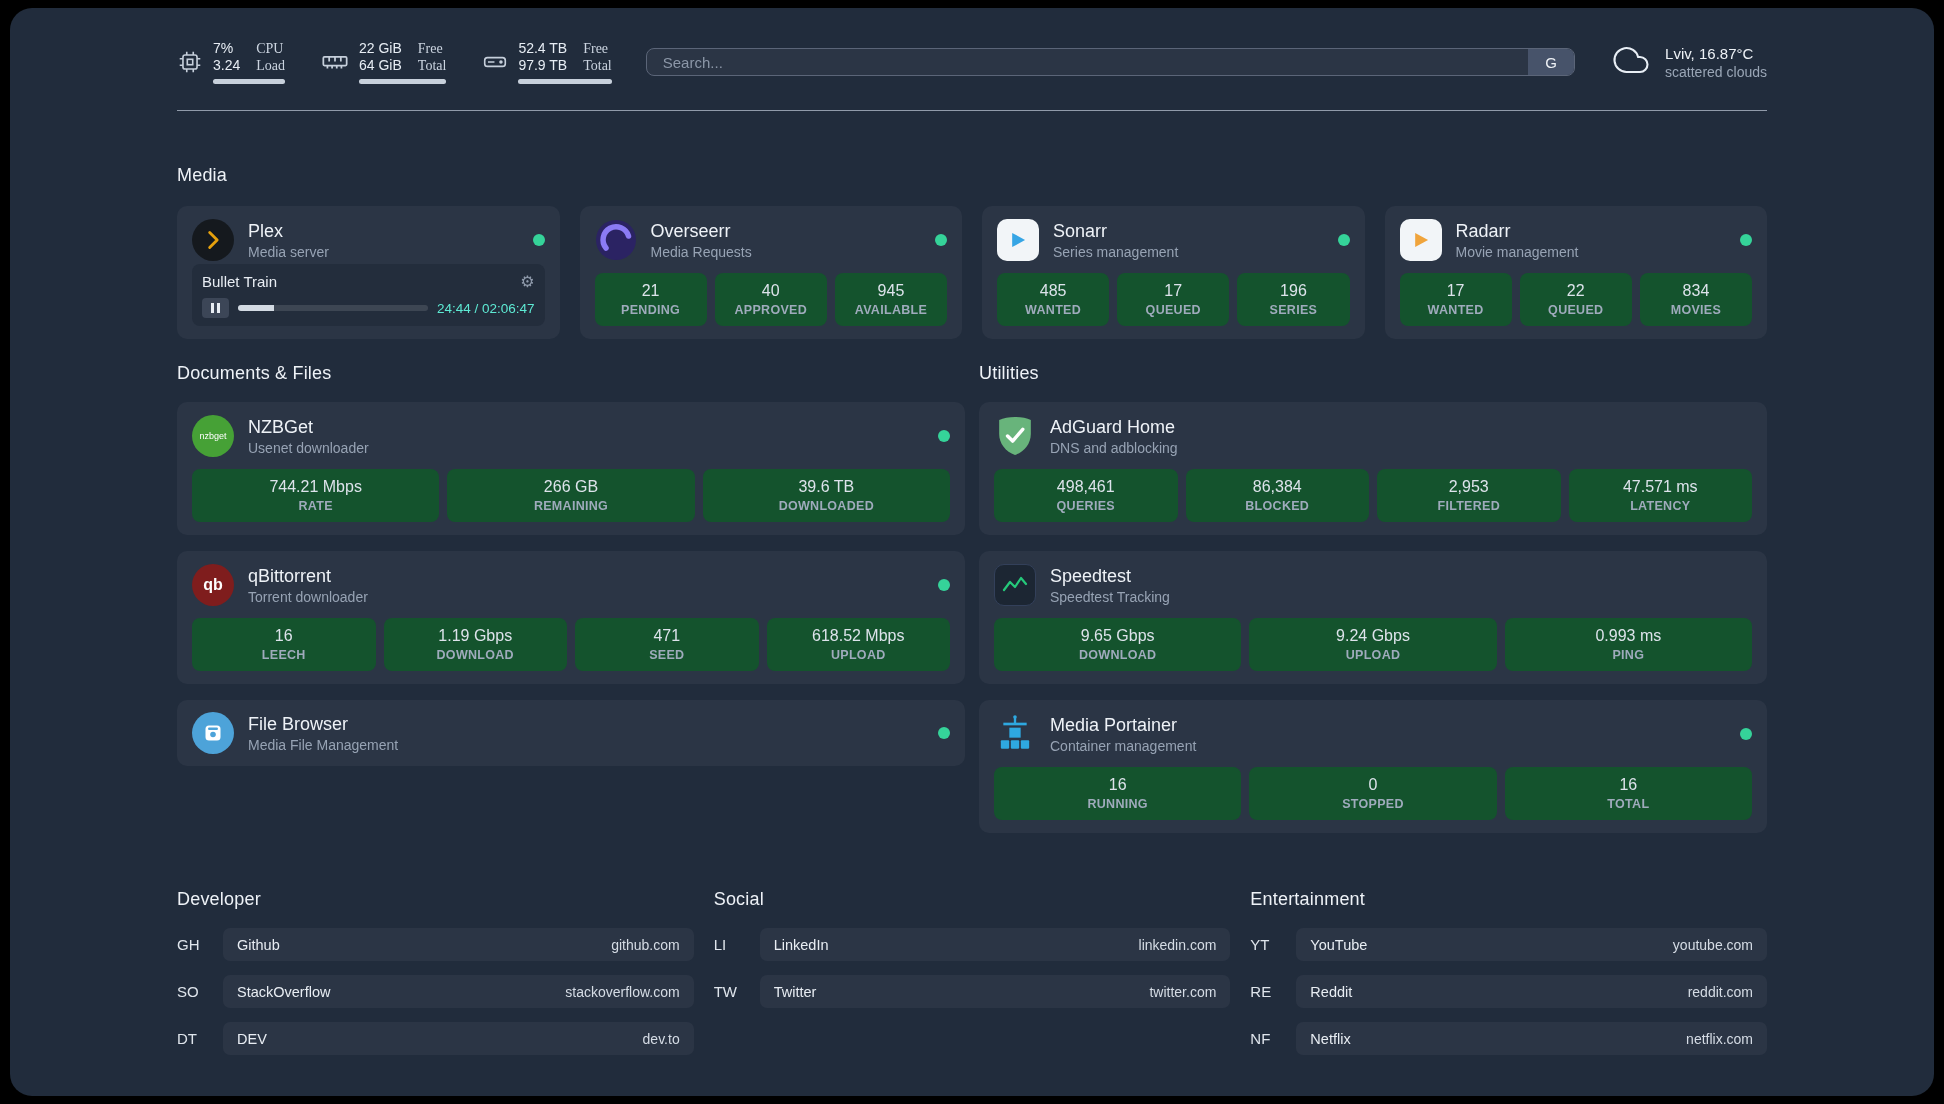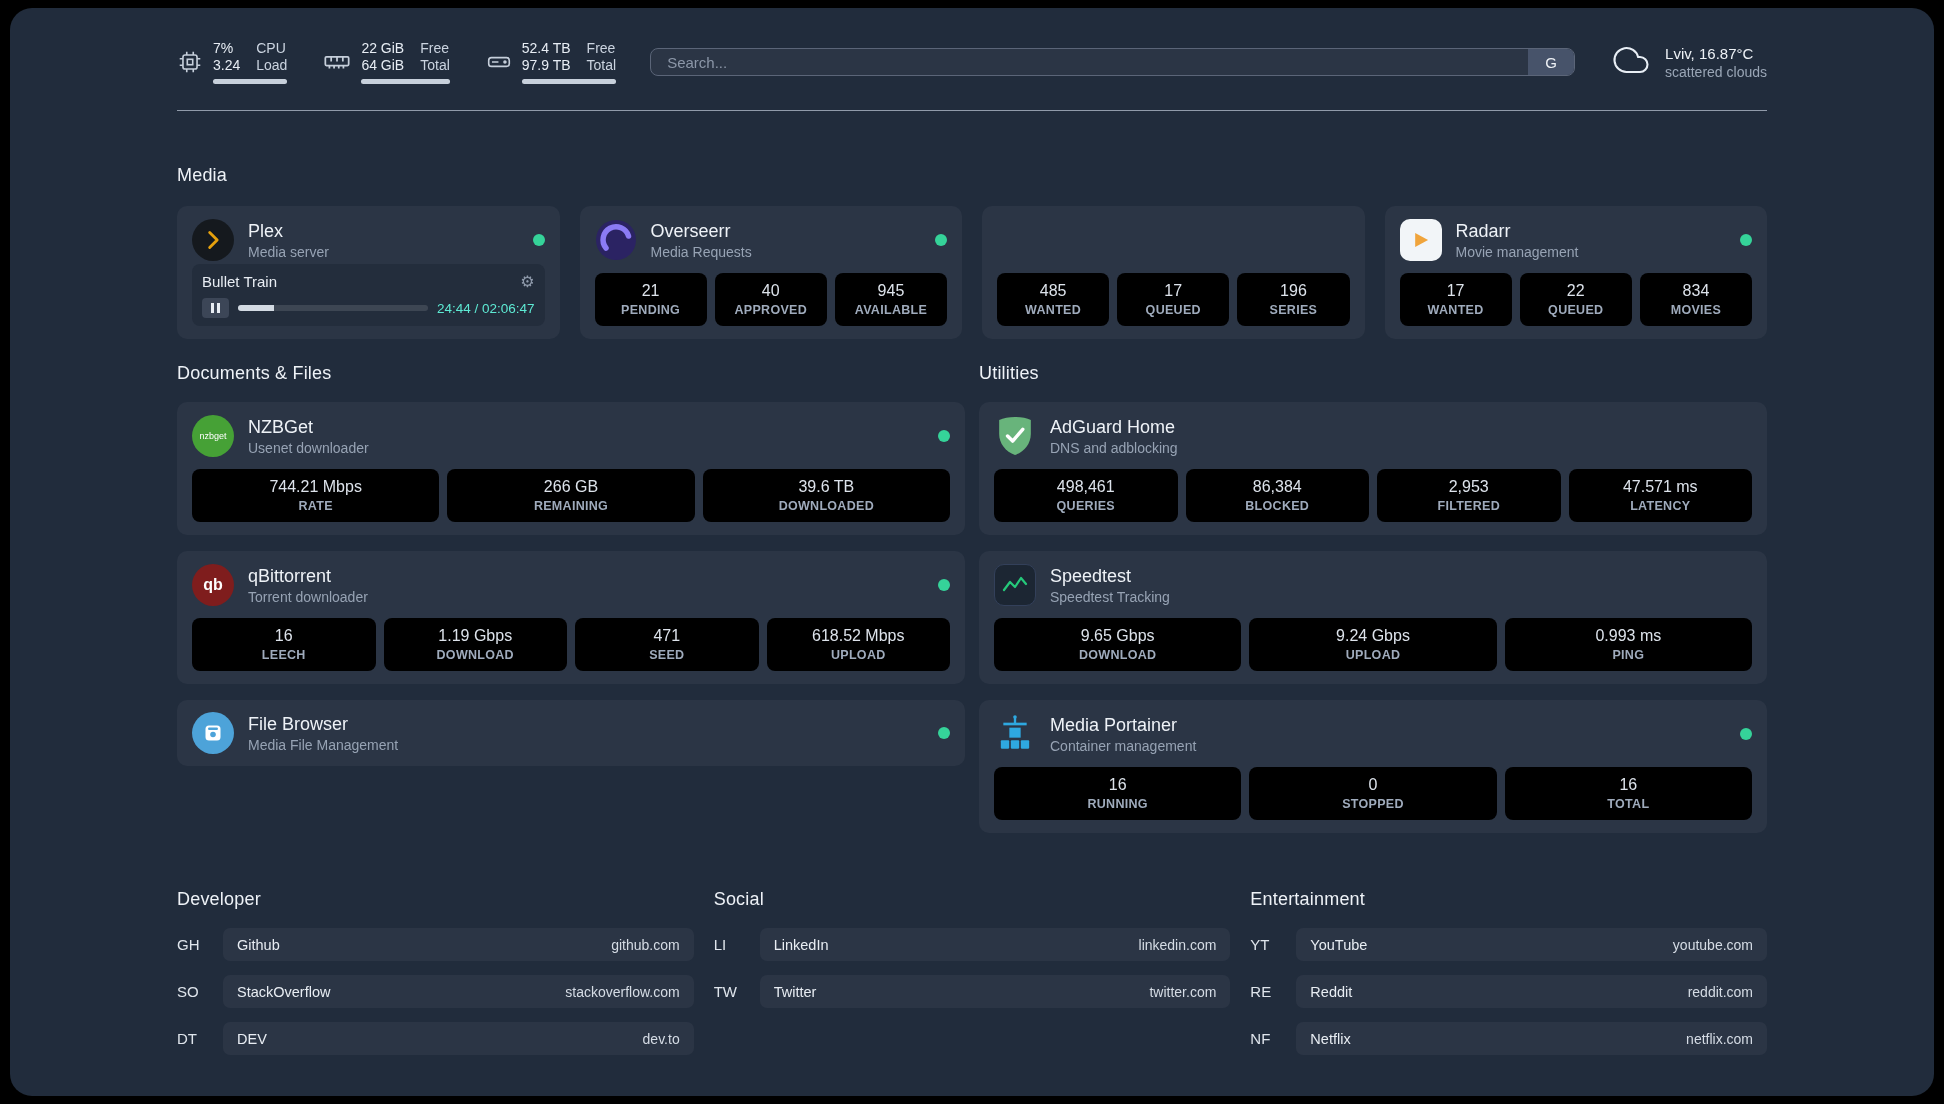--- a/index.html
+++ b/index.html
@@ -8,21 +8,21 @@
            background:#212c3c; border-radius:22px; padding:0 167px; overflow:hidden; }
 
   
   .topbar { display:flex; align-items:center; gap:34px; margin-top:32px; }
   .resources { display:flex; gap:36px; }
   .resource { display:flex; align-items:center; gap:10px; }
   .res-icon { display:flex; align-items:center; }
   .res-cols { display:flex; gap:16px; }
   .res-col { display:flex; flex-direction:column; font-size:14px; line-height:17px; }
   .res-col.vals { color:#e7edf4; }
-  .res-col.labels { color:#cbd4e0; }
+  .res-col.labels { color:#cbd4e0;font-family:Liberation Serif, serif; }
   .res-bar { height:5px; background:rgba(255,255,255,0.16); border-radius:3px; margin-top:5px; }
   .res-bar-fill { height:100%; width:100%; background:#c7d0db; border-radius:3px; }
 
   .search { flex:1; position:relative; height:28px; }
   .search input { width:100%; height:100%; background:#2b3545; border:1px solid #5b6578;
                   border-radius:8px; color:#e2e8f0; font-size:15px; padding:0 60px 0 16px;
                   font-family:"Liberation Sans", sans-serif; outline:none; }
   .search input::placeholder { color:#8c97a8; }
   .search-provider { position:absolute; top:1px; right:1px; bottom:1px; width:46px;
                      background:#47536a; border:none; border-radius:0 7px 7px 0;
@@ -42,21 +42,21 @@
 
   .card { background:#2b3545; border-radius:10px; padding:13px 15px; display:flex;
           flex-direction:column; flex:1; cursor:pointer; }
   .svc-head { display:flex; align-items:center; gap:14px; }
   .svc-meta { display:flex; flex-direction:column; }
   .svc-name { font-size:18px; font-weight:500; color:#eef2f7; line-height:22px; }
   .svc-sub { font-size:14px; color:#97a3b4; margin-top:2px; line-height:17px; }
   .status-dot { width:12px; height:12px; border-radius:50%; background:#35d399; margin-left:auto; }
 
   .stats { display:flex; gap:8px; margin-top:auto; padding-top:12px; }
-  .stat { flex:1; background:#000000; border-radius:8px; padding:8px 4px; text-align:center; }
+  .stat { flex:1; background:#14532d; border-radius:8px; padding:8px 4px; text-align:center; }
   .stat-value { font-size:16px; color:#dde3eb; line-height:19px; }
   .stat-label { font-size:12.5px; font-weight:bold; color:#9fabbc; margin-top:3px;
                 line-height:15px; letter-spacing:.3px; }
 
   
   .player { margin-top:auto; background:#232d3c; border-radius:8px; padding:8px 10px; }
   .player-top { display:flex; align-items:center; justify-content:space-between; }
   .player-title { font-size:15px; color:#e8edf3; line-height:19px; }
   .gear { color:#8f9aab; font-size:16px; line-height:16px; cursor:pointer; }
   .player-bottom { display:flex; align-items:center; gap:9px; margin-top:7px; }
@@ -263,20 +263,32 @@
             <div class="stat-label">APPROVED</div>
           </div>
           <div class="stat">
             <div class="stat-value">945</div>
             <div class="stat-label">AVAILABLE</div>
           </div>
         </div>
       </article>
 
       <article class="card">
+        <div class="svc-head">
+          <span class="icon-sq">
+            <svg width="20" height="20" viewBox="0 0 24 24">
+                <path d="M5 3.5l15.5 8.5L5 20.5z" fill="#36a5e5"></path>
+              </svg>
+          </span>
+          <div class="svc-meta">
+            <div class="svc-name">Sonarr</div>
+            <div class="svc-sub">Series management</div>
+          </div>
+          <span class="status-dot"></span>
+        </div>
         <div class="stats">
           <div class="stat">
             <div class="stat-value">485</div>
             <div class="stat-label">WANTED</div>
           </div>
           <div class="stat">
             <div class="stat-value">17</div>
             <div class="stat-label">QUEUED</div>
           </div>
           <div class="stat">

